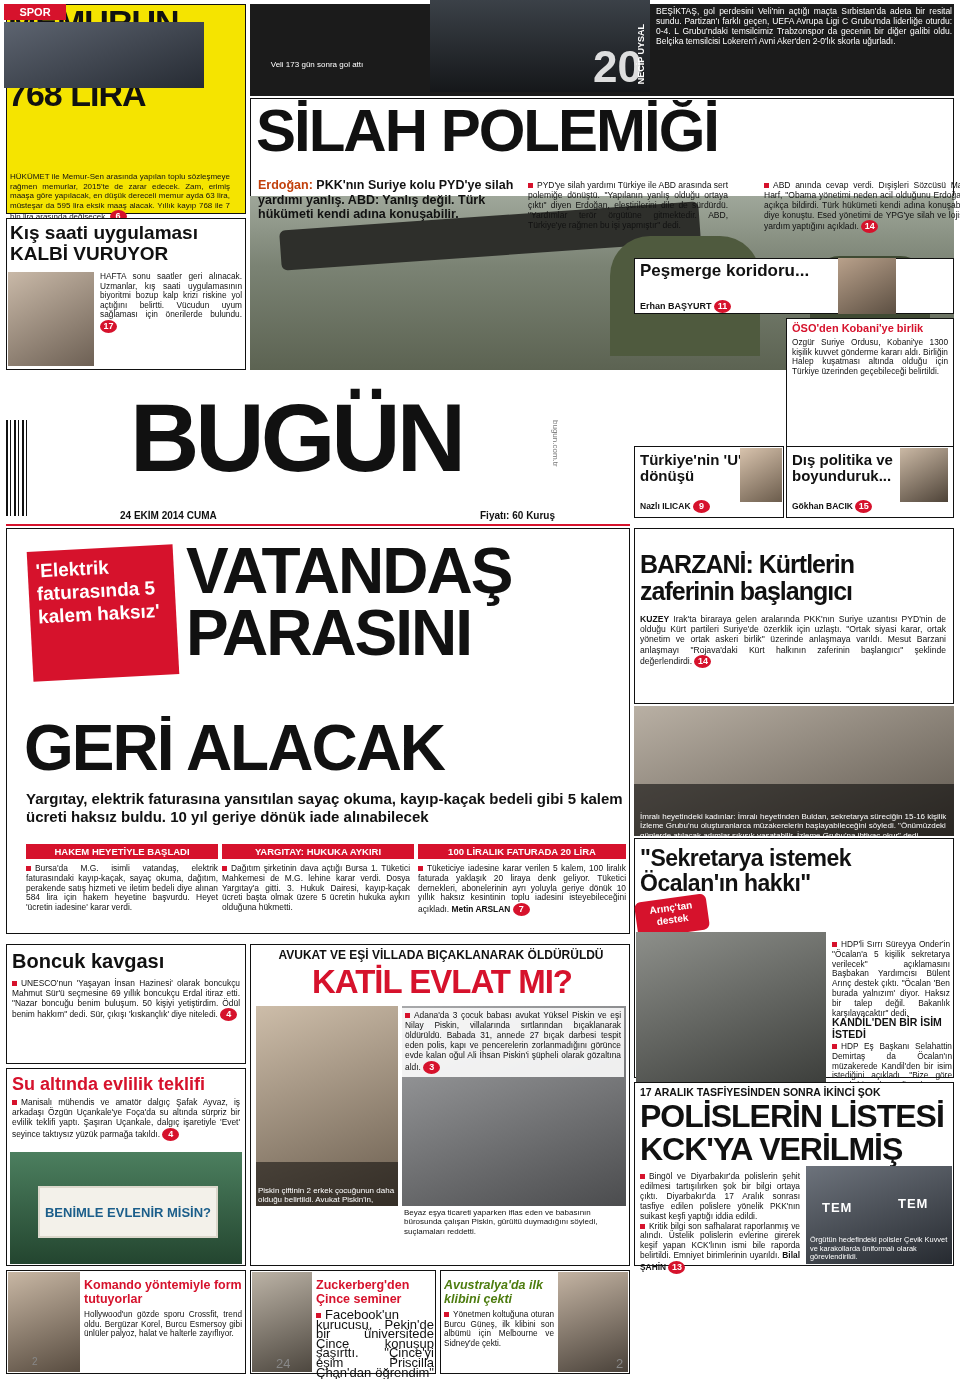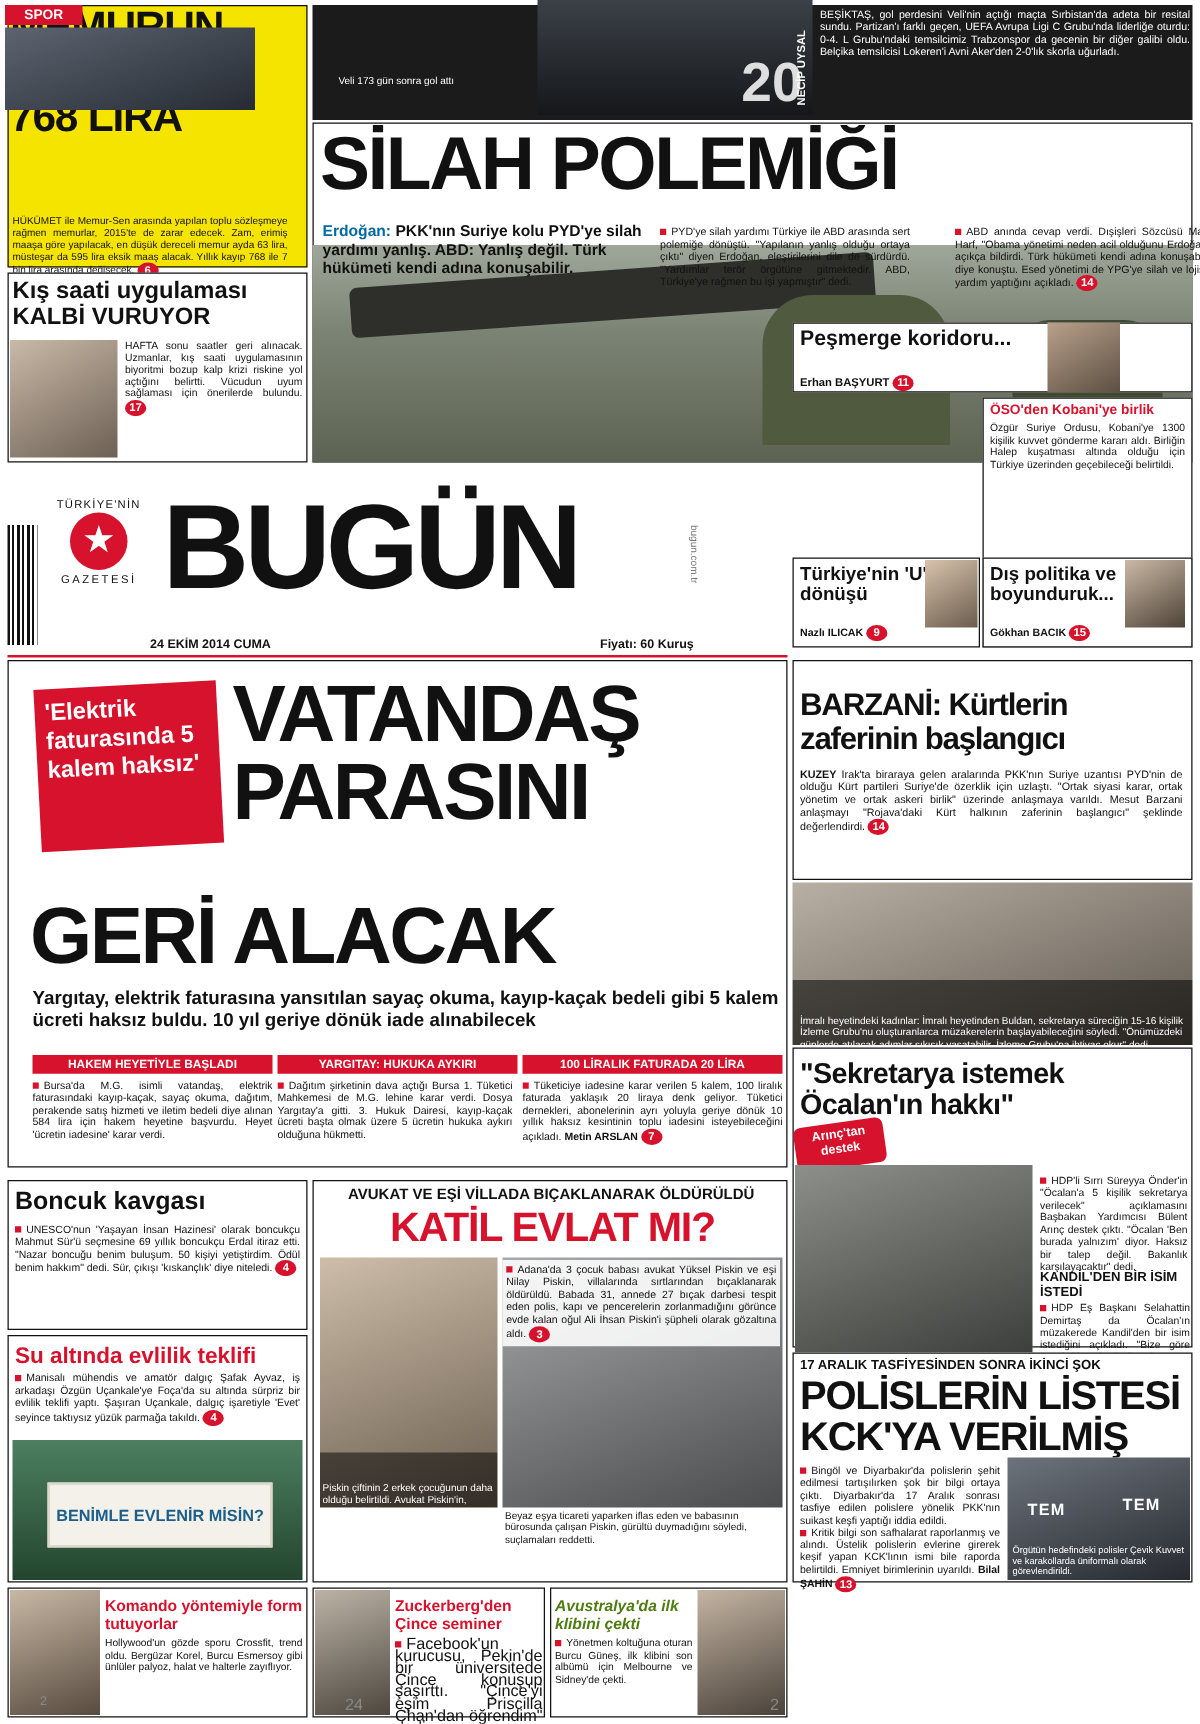--- a/index.html
+++ b/index.html
@@ -1,19 +1,19 @@
 <!DOCTYPE html>
 <html><head>
 <meta charset="utf-8">
 <style>
   html,body{margin:0;padding:0;background:#ffffff;}
   body{width:960px;height:1379px;position:relative;font-family:"Liberation Sans",sans-serif;color:#111;overflow:hidden;}
   .page{position:relative;width:960px;height:1379px;background:#fff;}
   .blk{position:absolute;box-sizing:border-box;overflow:hidden;}
-  .red{color:#0369a1;}
+  .red{color:#c2410c;}
   .bold{font-weight:bold;}
   .sq{display:inline-block;width:5px;height:5px;background:#d6122c;margin-right:4px;vertical-align:middle;}
   .pg{display:inline-block;min-width:13px;height:13px;border-radius:50%;background:#d6122c;color:#fff;font-size:9px;font-weight:bold;text-align:center;line-height:13px;padding:0 2px;vertical-align:middle;}
   .photo{background:#8d8d8d;position:absolute;overflow:hidden;}
   
   #memur-box{left:6px;top:4px;width:240px;height:210px;background:#f5e400;border:1px solid #111;}
   #memur-title{position:absolute;left:8px;top:4px;width:224px;color:#111;font-weight:bold;line-height:36px;font-size:34px;letter-spacing:-1px;}
   #memur-body{position:absolute;left:10px;top:172px;width:220px;font-size:8px;line-height:9.5px;text-align:justify;}
   
   #spor-strip{left:250px;top:4px;width:704px;height:92px;background:#1b1b1b;}
@@ -162,25 +162,20 @@
   <div class="blk" id="silah-c2"><span class="sq"></span><span>PYD'ye silah yardımı Türkiye ile ABD arasında sert polemiğe dönüştü. "Yapılanın yanlış olduğu ortaya çıktı" diyen Erdoğan, eleştirilerini dile de sürdürdü. "Yardımlar terör örgütüne gitmektedir. ABD, Türkiye'ye rağmen bu işi yapmıştır" dedi.</span></div>
   <div class="blk" id="silah-c3"><span class="sq"></span><span>ABD anında cevap verdi. Dışişleri Sözcüsü Marie Harf, "Obama yönetimi neden acil olduğunu Erdoğan'a açıkça bildirdi. Türk hükümeti kendi adına konuşabilir" diye konuştu. Esed yönetimi de YPG'ye silah ve lojistik yardım yaptığını açıkladı.</span> <span class="pg">14</span></div>
 
   <div class="blk" id="kis-box"></div>
   <div class="blk" id="kis-title">Kış saati uygulaması KALBİ VURUYOR</div>
   <div class="photo" id="kis-photo"></div>
   <div class="blk" id="kis-text"><span>HAFTA sonu saatler geri alınacak. Uzmanlar, kış saati uygulamasının biyoritmi bozup kalp krizi riskine yol açtığını belirtti. Vücudun uyum sağlaması için önerilerde bulundu.</span> <span class="pg">17</span></div>
 
   <div class="blk" id="mast"></div>
   <div class="blk" id="barcode"></div>
-  <div class="blk" id="logo-left">
-    <div id="logo-t">TÜRKİYE'NİN</div>
-    <div id="logo-star"></div>
-    <div id="logo-g">GAZETESİ</div>
-  </div>
   <div class="blk" id="bugun">BUGÜN</div>
   <div class="blk" id="bugun-url">bugun.com.tr</div>
   <div class="blk" id="mast-date">24 EKİM 2014 CUMA</div>
   <div class="blk" id="mast-price">Fiyatı: 60 Kuruş</div>
 
   <div class="blk" id="pesmerge"></div>
   <div class="blk" id="peshead">Peşmerge koridoru...</div>
   <div class="blk" id="pesauthor"><span>Erhan BAŞYURT</span> <span class="pg">11</span></div>
   <div class="photo" id="pesphoto"></div>
 

